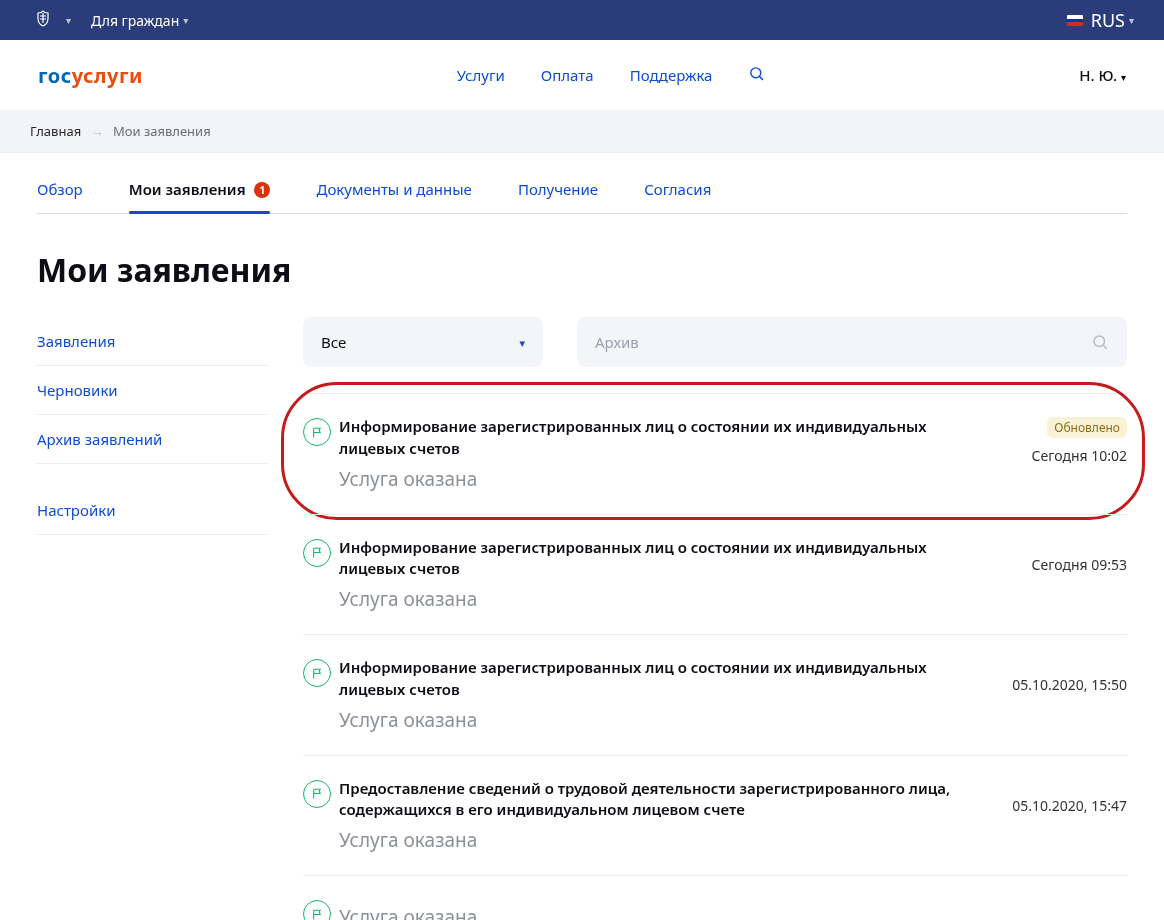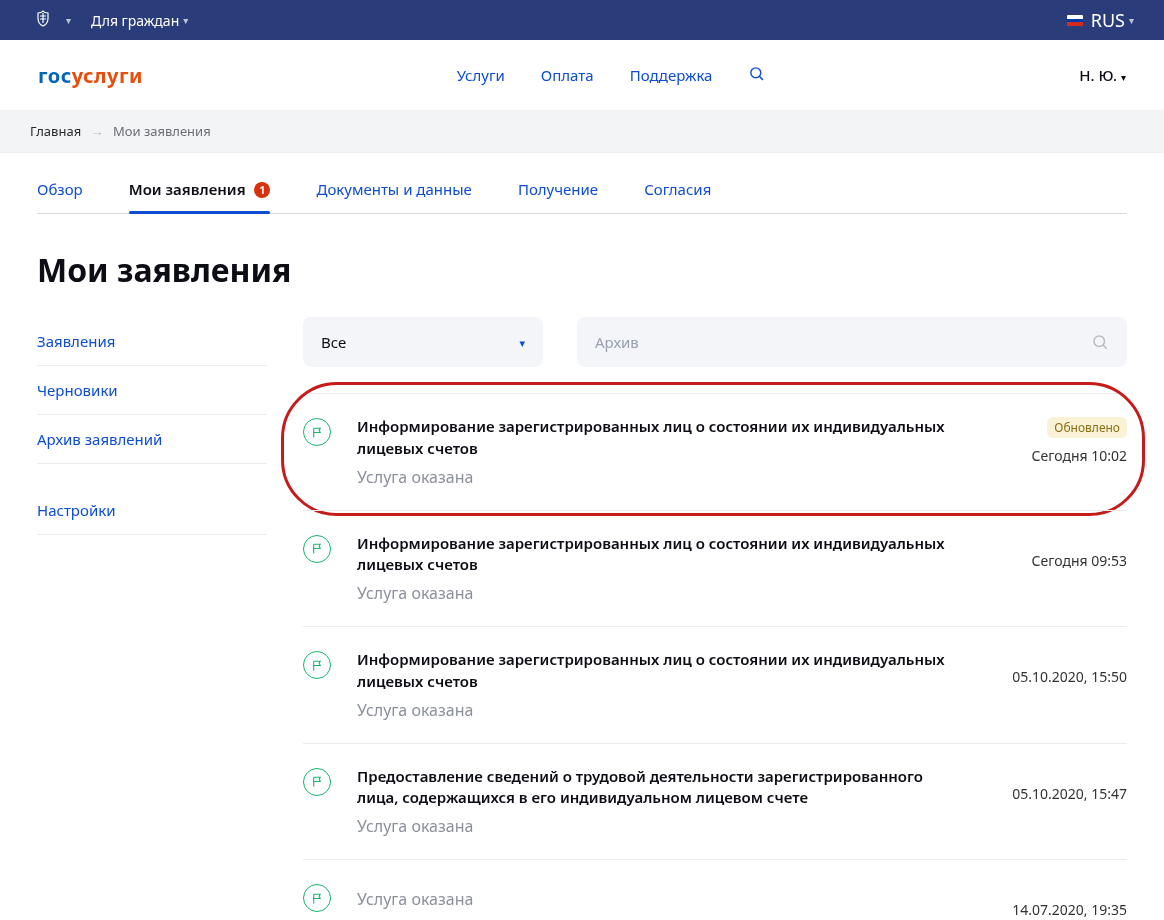--- a/index.html
+++ b/index.html
@@ -48,26 +48,26 @@
 
   
   .filters { display:flex; gap:34px; margin-bottom:26px; }
   .select { flex:0 0 240px; background:#f3f5f8; border-radius:8px; height:50px; display:flex; align-items:center; justify-content:space-between; padding:0 18px; color:#0d0d15; font-size:15px; }
   .select .chev2 { color:#0d4cd3; font-size:11px; }
   .search { flex:1; background:#f3f5f8; border-radius:8px; height:50px; display:flex; align-items:center; padding:0 18px; color:#9aa0ac; font-size:15px; }
   .search .spc { flex:1; }
   .search svg { color:#b6bbc5; }
 
   
-  .app { padding:22px 0; border-top:1px solid #e8ebf0; display:flex; gap:26px; position:relative; }
+  .app { padding:22px 0; border-top:1px solid #e8ebf0; display:flex; gap:8px; position:relative; }
   .app .ico { flex:0 0 28px; width:28px; height:28px; border:1.5px solid #12b76a; border-radius:50%; display:flex; align-items:center; justify-content:center; margin-top:2px; }
   .app .ico svg { color:#12b76a; }
   .app .body { flex:1; min-width:0; padding-right:10px; }
   .app .title { color:#0d0d15; font-weight:600; font-size:15px; line-height:1.45; }
-  .app .status { color:#8b909a; font-size:16px; margin-top:6px; }
+  .app .status { color:#8b909a; font-size:19px; margin-top:6px; }
   .app .meta { width:136px; flex:0 0 136px; text-align:right; }
   .app .ubadge { display:inline-block; background:#faf2d7; color:#8b6e14; font-size:12px; padding:2px 7px; border-radius:6px; }
   .app .time { color:#333; font-size:14px; margin-top:8px; }
 
   
   .hl { position:relative; }
   .hl::after { content:''; position:absolute; inset:-12px -18px -6px -22px; border:3px solid #c51b1b; border-radius:56px; pointer-events:none; }
 </style>
 </head>
 <body>

